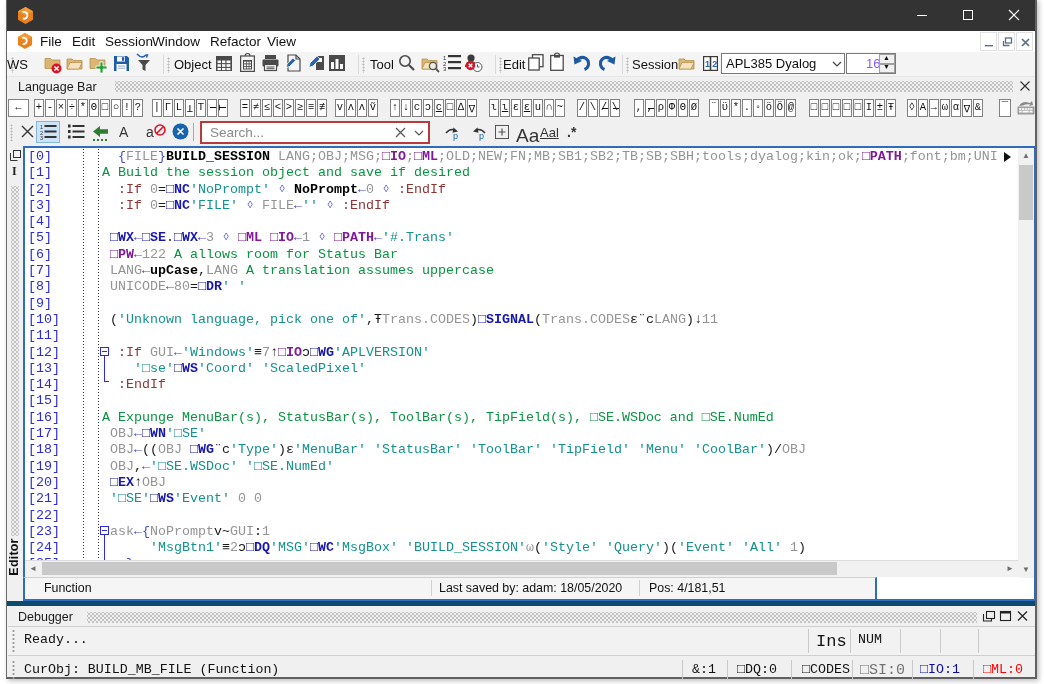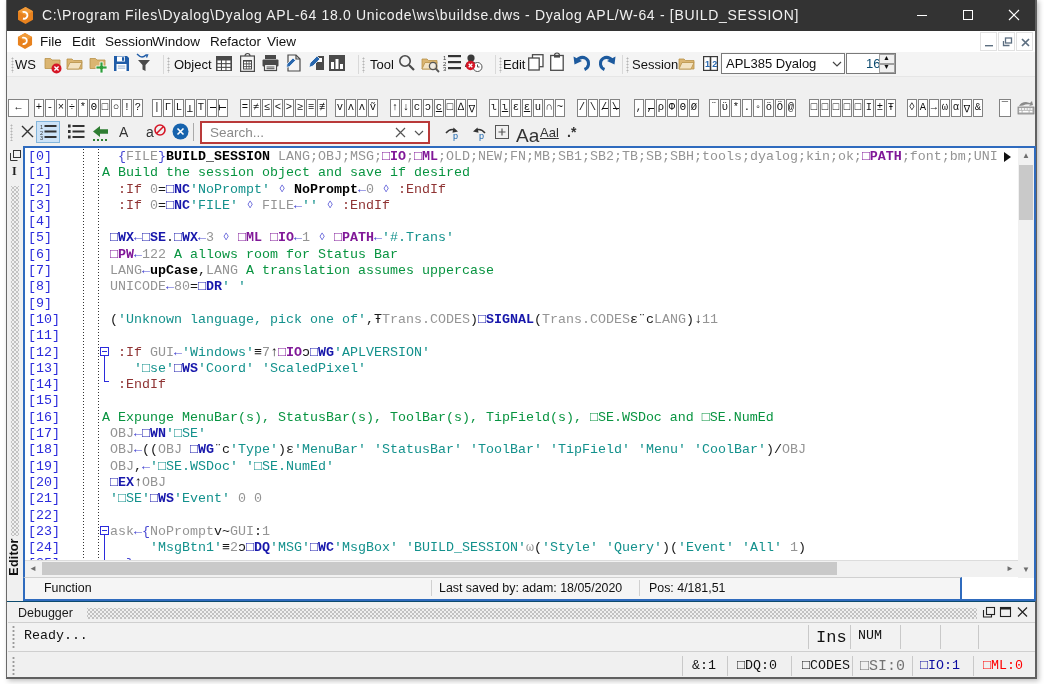--- a/index.html
+++ b/index.html
@@ -54,39 +54,38 @@
 i.s{color:#13918c} i.c{color:#089440} i.n{color:#1717ab;font-weight:bold}
 i.p{color:#801898;font-weight:bold} i.f{color:#000;font-weight:bold}
 .fold{width:9px;height:9px;border:1px solid #2b2bdc;background:#fff;color:#2b2bdc}
 .fold::after{content:"";position:absolute;left:1px;top:3px;width:5px;height:1px;background:#2b2bdc}
 .fline{width:1px;background:#2b2bdc}
 
 .sb{background:#f1f1f1}
 .sbthumb{background:#c9c9c9}
 .arr{font-size:8px;color:#6e6e6e;text-align:center;font-family:"Liberation Sans"}
 
-#estat{left:16px;top:577px;width:939px;height:24px;background:#f5f5f5;border:2px solid #2f6bbe;border-top:1px solid #d0d0d0}
+#estat{left:16px;top:577px;width:854px;height:24px;background:#f5f5f5;border:2px solid #2f6bbe;border-top:1px solid #d0d0d0}
 #estat .t{top:3px;font-size:12.4px;color:#111}
 #estat .d{top:2px;width:1px;height:16px;background:#d0d0d0}
 
-#dbg{left:0;top:601px;width:100%;height:76px;background:#f0f0f0;border-top:1px solid #0c4a6e}
+#dbg{left:0;top:601px;width:100%;height:76px;background:#f0f0f0;border-top:5px solid #0c4a6e}
 .mono{font-family:"Liberation Mono",monospace}
 .grip2{width:5px;background-image:radial-gradient(circle,#9a9a9a 1px,transparent 1.2px);background-size:5px 4px}
 .csep{width:1px;background:#c9c9c9}
 svg{overflow:visible}
 </style></head><body>
 <div id="win">
 
   <div id="title">
     <svg style="left:10px;top:7px" width="17" height="17" viewBox="0 0 17 17">
       <polygon points="8.5,0 16,4.2 16,12.8 8.5,17 1,12.8 1,4.2" fill="#e8821e"></polygon>
       <polygon points="8.5,0 16,4.2 8.5,8.5 1,4.2" fill="#f09a38"></polygon>
       <path d="M6 11.5 A 3.4 3.4 0 1 0 5.6 5.2" stroke="#fff" stroke-width="1.9" fill="none"></path>
     </svg>
-    <span class="tx">C:\Program Files\Dyalog\Dyalog APL-64 18.0 Unicode\ws\buildse.dws - Dyalog APL/W-64 - [BUILD_SESSION]</span>
     <svg class="wbtn" style="left:892px" width="46" height="31">
         <rect x="18" y="15" width="10" height="1" fill="#fff"></rect>
       </svg>
     <svg class="wbtn" style="left:938px" width="46" height="31">
         <rect x="18.5" y="10.5" width="9" height="9" fill="none" stroke="#fff" stroke-width="1"></rect>
       </svg>
     <svg class="wbtn" style="left:984px" width="46" height="31">
         <path d="M18 10 L28 20 M28 10 L18 20" stroke="#fff" stroke-width="1.2"></path>
       </svg>
   </div>
@@ -110,21 +109,21 @@
         <rect x="6.5" y="5" width="6" height="5" fill="none" stroke="#5c6e80" stroke-width="1.3"></rect>
         <path d="M4.5 8 v4.5 h6" fill="none" stroke="#5c6e80" stroke-width="1.3"></path>
       </svg>
     <svg class="mdib" style="left:1009px" width="17" height="19">
         <path d="M5 6 l7 7 M12 6 l-7 7" stroke="#5c6e80" stroke-width="1.7"></path>
       </svg>
   </div>
 
   <div id="tbar">
     <div class="tgrip" style="left:4px"></div>
-    <span class="lb" style="left:8px">WS</span>
+    <span class="lb" style="left:0">WS</span>
     <svg style="left:37px;top:3px" width="17" height="17" viewBox="0 0 17 17">
 <path d="M1 3.5 h5.5 l1.5 1.5 H16 V13.5 H1 Z" fill="#dbb571" stroke="#b8924a" stroke-width=".8"></path>
       </svg>
 <svg style="left:44px;top:11px" width="11" height="11" viewBox="0 0 11 11">
 <circle cx="5.5" cy="5.5" r="5" fill="#d51626"></circle>
         <path d="M3.4 3.4 l4.2 4.2 M7.6 3.4 l-4.2 4.2" stroke="#fff" stroke-width="1.4"></path>
       </svg>
 <svg style="left:59px;top:3px" width="17" height="17" viewBox="0 0 17 17">
 <path d="M1 4 h5 l1.5 1.5 H16 V14 H1 Z" fill="#dbb571" stroke="#b8924a" stroke-width=".8"></path>
 <path d="M1 14 L4 7.5 H16 L13 14 Z" fill="#f3e3c3" stroke="#b8924a" stroke-width=".8"></path>
@@ -271,27 +270,34 @@
       <div class="tgrip" style="left:619px"></div>
     <span class="lb" style="left:625px">Session</span>
 
     <div style="left:714px;top:1px;width:124px;height:21px;background:#fff;border:1px solid #7a7a7a"></div>
     <span style="left:719px;top:4px;font-size:13px;color:#111">APL385 Dyalog</span>
     <svg style="left:825px;top:9px" width="10" height="6">
         <path d="M1 1 L5 5 L9 1" stroke="#444" stroke-width="1.2" fill="none"></path>
       </svg>
 
     <div style="left:839px;top:1px;width:50px;height:21px;background:#fff;border:1px solid #7a7a7a"></div>
-    <span style="left:859px;top:4px;font-size:13px;color:#0c4a6e">16</span>
+    <span style="left:859px;top:4px;font-size:13px;color:#8b5cf6">16</span>
     <div style="left:872px;top:2px;width:16px;height:9.5px;background:#f0f0f0;border:1px solid #a0a0a0"></div>
     <div style="left:872px;top:11.5px;width:16px;height:9.5px;background:#f0f0f0;border:1px solid #a0a0a0"></div>
     <span style="left:876px;top:1.5px;font-size:7px;color:#111">▲</span>
     <span style="left:876px;top:11px;font-size:7px;color:#111">▼</span>
   </div>
 
+  <div id="lhdr">
+    <span class="hdrtx">Language Bar</span>
+    <div class="dots" style="left:108px;top:4px;width:898px;height:11px"></div>
+    <svg style="left:1012px;top:3px" width="12" height="12">
+        <path d="M1.5 1.5 l9 9 M10.5 1.5 l-9 9" stroke="#333" stroke-width="1.2"></path>
+      </svg>
+  </div>
 
   <div id="lrow">
     <div class="lbb" style="left:1px;width:21px">
         <b>←</b>
       </div>
 <div class="lbb" style="left:27px;width:10px">
         <b>+</b>
       </div>
 <div class="lbb" style="left:38px;width:10px">
         <b>-</b>
@@ -680,20 +686,21 @@
     <span class="mono" style="left:17px;top:26px;font-size:13.3px;color:#111">Ready...</span>
     <div class="csep" style="left:801px;top:23px;height:24px"></div>
     <span class="mono" style="left:809px;top:26px;font-size:17px;color:#111">Ins</span>
     <div class="csep" style="left:843px;top:23px;height:24px"></div>
     <span class="mono" style="left:851px;top:26px;font-size:13.3px;color:#111">NUM</span>
     <div class="csep" style="left:893px;top:23px;height:24px"></div>
     <div class="csep" style="left:933px;top:23px;height:24px"></div>
     <div class="csep" style="left:971px;top:23px;height:24px"></div>
 
     <div class="grip2" style="left:4px;top:54px;height:21px"></div>
+    <span class="mono" style="left:17px;top:56px;font-size:13.3px;color:#111">CurObj: BUILD_MB_FILE (Function)</span>
     <div class="csep" style="left:675px;top:54px;height:20px"></div>
     <span class="mono" style="left:685px;top:56px;font-size:13.3px;color:#111">&amp;:1</span>
     <div class="csep" style="left:720px;top:54px;height:20px"></div>
     <span class="mono" style="left:730px;top:56px;font-size:13.3px;color:#111">□DQ:0</span>
     <div class="csep" style="left:784px;top:54px;height:20px"></div>
     <span class="mono" style="left:795px;top:56px;font-size:13.3px;color:#111">□CODES</span>
     <div class="csep" style="left:845px;top:54px;height:20px"></div>
     <span class="mono" style="left:853px;top:56px;font-size:15px;color:#737373">□SI:0</span>
     <div class="csep" style="left:905px;top:54px;height:20px"></div>
     <span class="mono" style="left:913px;top:56px;font-size:13.3px;color:#0d0da0">□IO:1</span>

